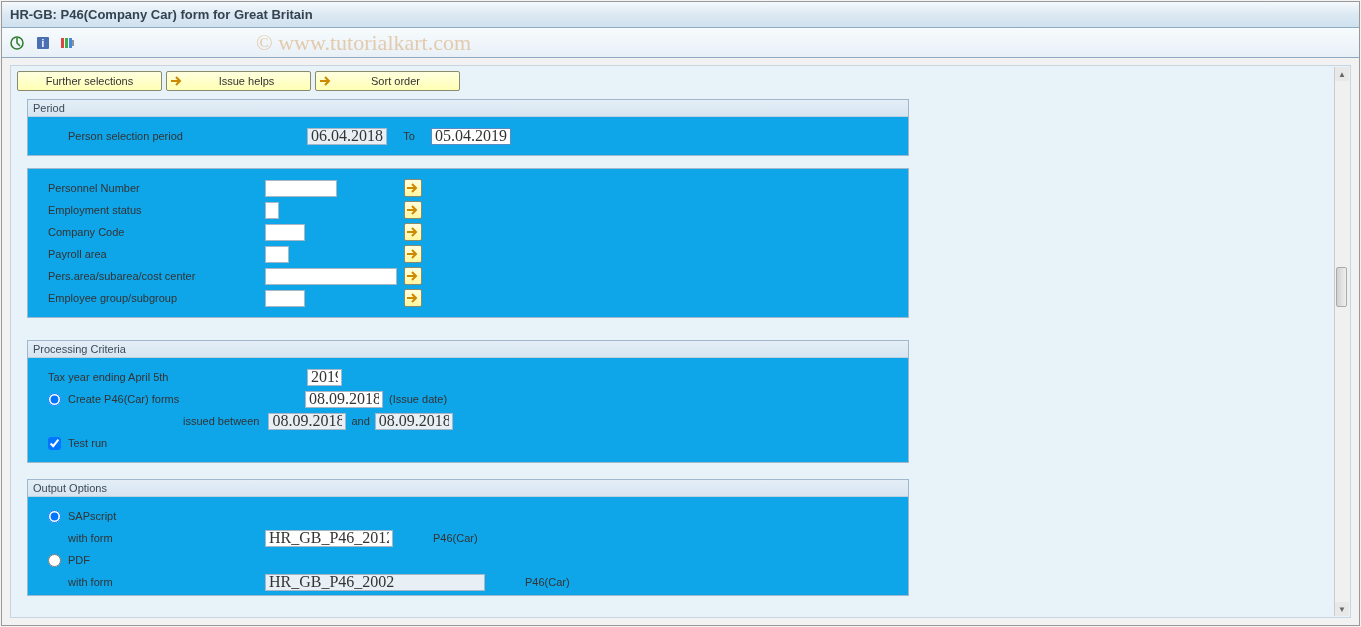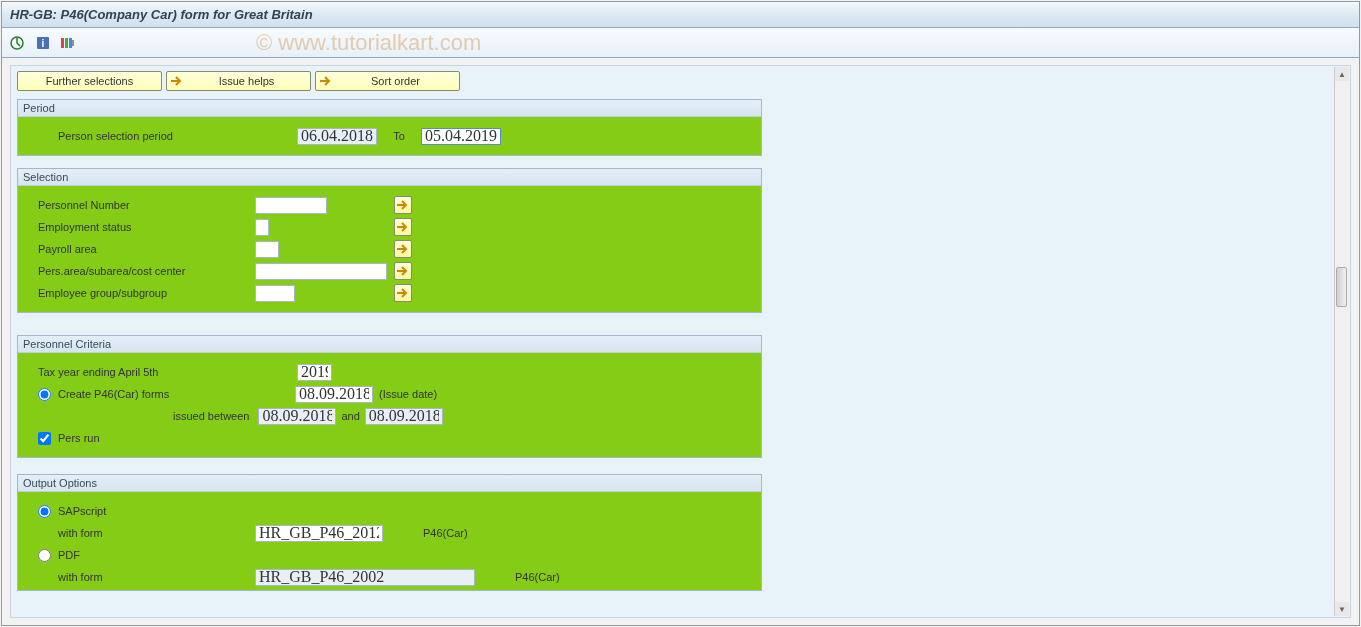--- a/index.html
+++ b/index.html
@@ -25,21 +25,20 @@
     }
     .title-bar {
       background: linear-gradient(to bottom, #f4f9fc 0%, #dce9f3 50%, #cfe1ef 100%);
       border-bottom: 1px solid #8fa9c1;
       height: 26px;
       display: flex;
       align-items: center;
       padding: 0 8px;
       font-size: 13px;
       font-weight: bold;
-      font-style: italic;
       color: #33434f;
     }
     .toolbar {
       height: 30px;
       background: linear-gradient(to bottom, #f7fbfd 0%, #e8f0f7 100%);
       border-bottom: 1px solid #8fa9c1;
       display: flex;
       align-items: center;
       padding: 0 6px;
       gap: 8px;
@@ -130,24 +129,24 @@
     }
     .arrow-icon {
       width: 14px;
       height: 14px;
       display:flex;
       align-items:center;
       justify-content:center;
     }
     .group-box {
       border: 1px solid #9fb8cd;
-      margin: 0 6px 12px 6px;
-      background: #84cc16;
+      margin: 0 6px 12px 16px;
+      background: #0ea5e9;
       position: relative;
-      width: 745px;
+      width: 882px;
     }
     .group-title {
       font-size: 11px;
       color: #3a4a57;
       padding: 2px 5px 2px 5px;
       background: linear-gradient(to bottom, #e4eef7, #d7e5f0);
       border-bottom: 1px solid #bcd0e0;
     }
     .group-body {
       padding: 8px 10px;
@@ -199,21 +198,21 @@
     }
     input[type="radio"], input[type="checkbox"] {
       margin: 0 5px 0 10px;
     }
     .watermark {
       position: absolute;
       left: 254px;
       top: 28px;
       color: rgba(210, 150, 80, 0.45);
       font-size: 22px;
-      font-family: Liberation Sans, sans-serif;
+      font-family: Liberation Serif, serif;
       pointer-events: none;
       z-index: 50;
     }
   </style>
 </head>
 <body>
 
 <div class="outer-border">
 
   <div class="title-bar">
@@ -277,21 +276,20 @@
             <span class="lbl-indent">Person selection period</span>
             <span style="width:40px"></span>
             <input class="inp readonly" style="width: 80px;" readonly="" value="06.04.2018">
             <span style="width:40px;text-align:center">To</span>
             <input class="inp highlight" style="width: 80px;" value="05.04.2019">
           </div>
         </div>
       </div>
 
       <div class="group-box">
-        <div class="group-title">Selection</div>
         <div class="group-body">
           <div class="row">
             <span class="lbl">Personnel Number</span>
             <input class="inp" style="width: 72px;">
             <span style="width:63px"></span>
             <span class="ms-btn">
               <svg width="12" height="10" viewBox="0 0 12 10">
                   <path d="M0 5 L8 5 M5 1 L9 5 L5 9" stroke="#cc8800" stroke-width="2" fill="none"></path>
                 </svg>
             </span>
@@ -300,20 +298,30 @@
             <span class="lbl">Employment status</span>
             <input class="inp" style="width: 14px;">
             <span style="width:121px"></span>
             <span class="ms-btn">
               <svg width="12" height="10" viewBox="0 0 12 10">
                   <path d="M0 5 L8 5 M5 1 L9 5 L5 9" stroke="#cc8800" stroke-width="2" fill="none"></path>
                 </svg>
             </span>
           </div>
           <div class="row">
+            <span class="lbl">Company Code</span>
+            <input class="inp" style="width: 40px;">
+            <span style="width:95px"></span>
+            <span class="ms-btn">
+              <svg width="12" height="10" viewBox="0 0 12 10">
+                  <path d="M0 5 L8 5 M5 1 L9 5 L5 9" stroke="#cc8800" stroke-width="2" fill="none"></path>
+                </svg>
+            </span>
+          </div>
+          <div class="row">
             <span class="lbl">Payroll area</span>
             <input class="inp" style="width: 24px;">
             <span style="width:111px"></span>
             <span class="ms-btn">
               <svg width="12" height="10" viewBox="0 0 12 10">
                   <path d="M0 5 L8 5 M5 1 L9 5 L5 9" stroke="#cc8800" stroke-width="2" fill="none"></path>
                 </svg>
             </span>
           </div>
           <div class="row">
@@ -335,21 +343,21 @@
                   <path d="M0 5 L8 5 M5 1 L9 5 L5 9" stroke="#cc8800" stroke-width="2" fill="none"></path>
                 </svg>
             </span>
           </div>
         </div>
       </div>
 
       <div style="height:10px"></div>
 
       <div class="group-box">
-        <div class="group-title">Personnel Criteria</div>
+        <div class="group-title">Processing Criteria</div>
         <div class="group-body">
           <div class="row">
             <span class="lbl">Tax year ending April 5th</span>
             <span style="width:40px"></span>
             <input class="inp" style="width: 35px;" value="2019">
           </div>
           <div class="row">
             <input type="radio" name="p46mode" checked="" style="">
             <span style="width:206px">Create P46(Car) forms</span>
             <span style="width:27px"></span>
@@ -359,21 +367,21 @@
           <div class="row">
             <span style="width:143px"></span>
             <span>issued  between</span>
             <span style="width:5px"></span>
             <input class="inp readonly" style="width: 78px;" readonly="" value="08.09.2018">
             <span style="margin:0 3px">and</span>
             <input class="inp readonly" style="width: 78px;" readonly="" value="08.09.2018">
           </div>
           <div class="row">
             <input type="checkbox" checked="" style="">
-            <span>Pers run</span>
+            <span>Test run</span>
           </div>
         </div>
       </div>
 
       <div style="height:4px"></div>
 
       <div class="group-box" style="margin-bottom:0">
         <div class="group-title">Output Options</div>
         <div class="group-body" style="padding-bottom:2px">
           <div class="row">

